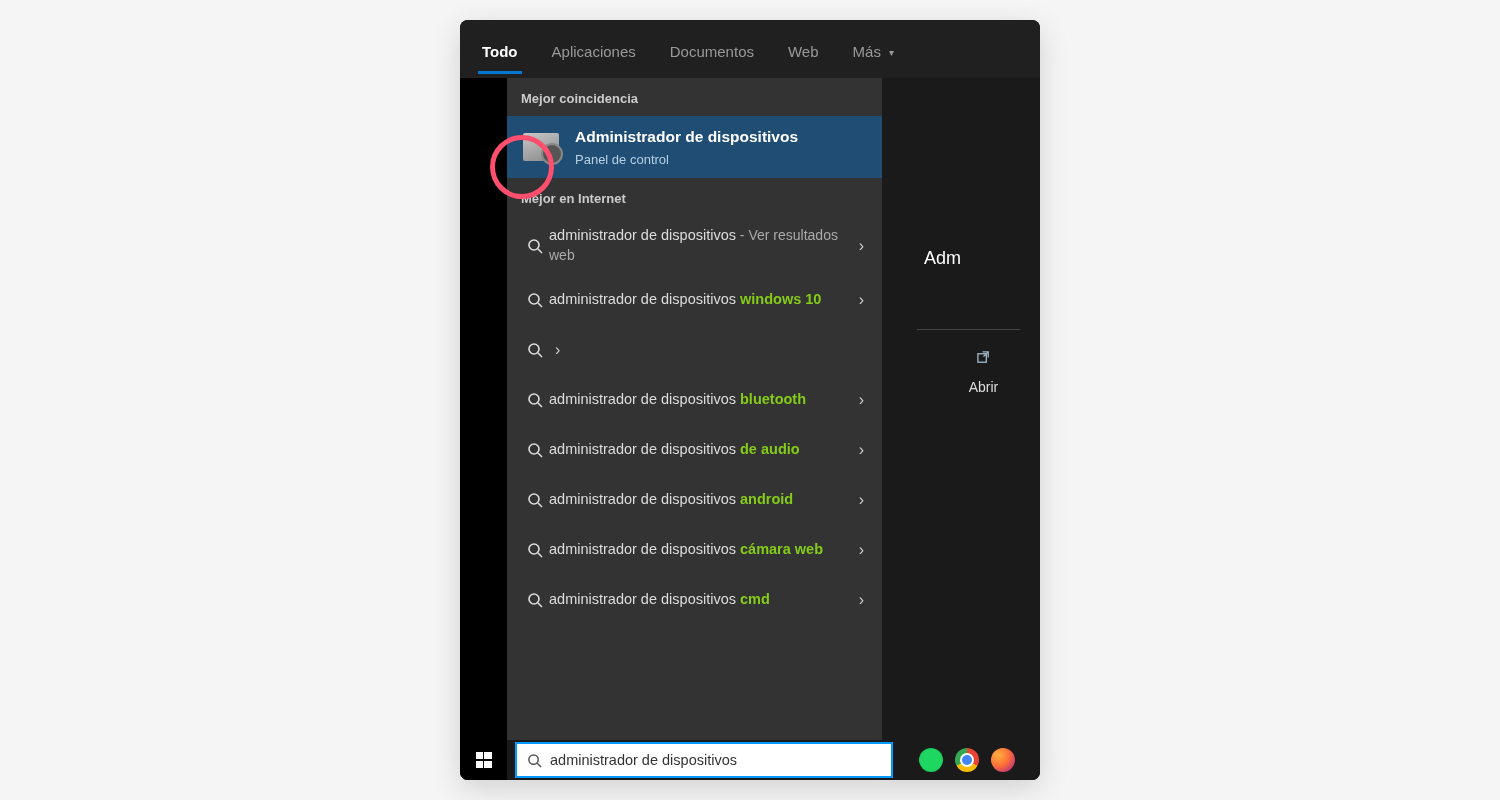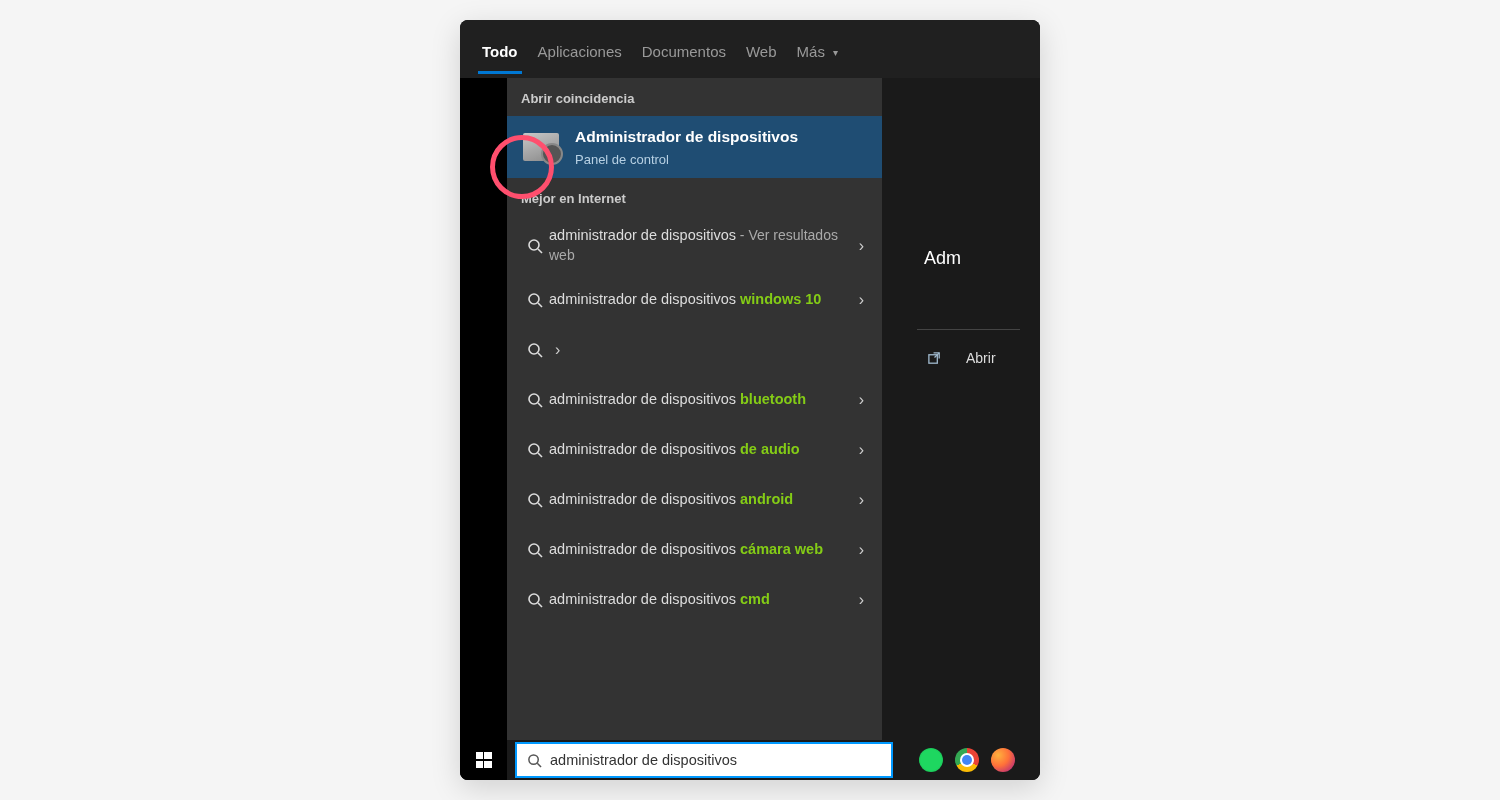--- a/index.html
+++ b/index.html
@@ -22,21 +22,21 @@
       position: relative;
       display: flex;
       flex-direction: column;
     }
     .tabs {
       display: flex;
       align-items: center;
       background: #202020;
       padding: 0 20px;
       height: 58px;
-      gap: 16px;
+      gap: 30px;
     }
     .tab {
       color: #999;
       font-size: 15px;
       padding: 18px 2px 14px;
       cursor: pointer;
       position: relative;
       white-space: nowrap;
     }
     .tab.active {
@@ -172,25 +172,26 @@
       padding: 170px 20px 0 42px;
       white-space: nowrap;
     }
     .preview-div {
       margin: 60px 20px 0 35px;
       border-top: 1px solid #444;
     }
     .preview-action {
       display: flex;
       align-items: center;
-      gap: 24px;
+      gap: 14px;
       color: #ddd;
       font-size: 14px;
       padding: 20px 0 0 45px;
       cursor: pointer;
+      flex-direction: column;
     }
     .open-icon {
       width: 15px; height: 15px;
     }
 
     .taskbar {
       height: 40px;
       background: #1a1a1a;
       display: flex;
       align-items: center;
@@ -278,21 +279,21 @@
     <div class="tab">
       <span>Más</span>
       <span class="caret">▾</span>
     </div>
   </div>
 
   <div class="body-area">
     <div class="left-gutter"></div>
 
     <div class="results-col">
-      <div class="section-label">Abrir coincidencia</div>
+      <div class="section-label">Mejor coincidencia</div>
 
       <div class="best-match">
         <div class="icon-slot">
           <div class="device-icon"></div>
         </div>
         <div class="bm-texts">
           <div class="bm-title">Administrador de dispositivos</div>
           <div class="bm-sub">Panel de control</div>
         </div>
       </div>

